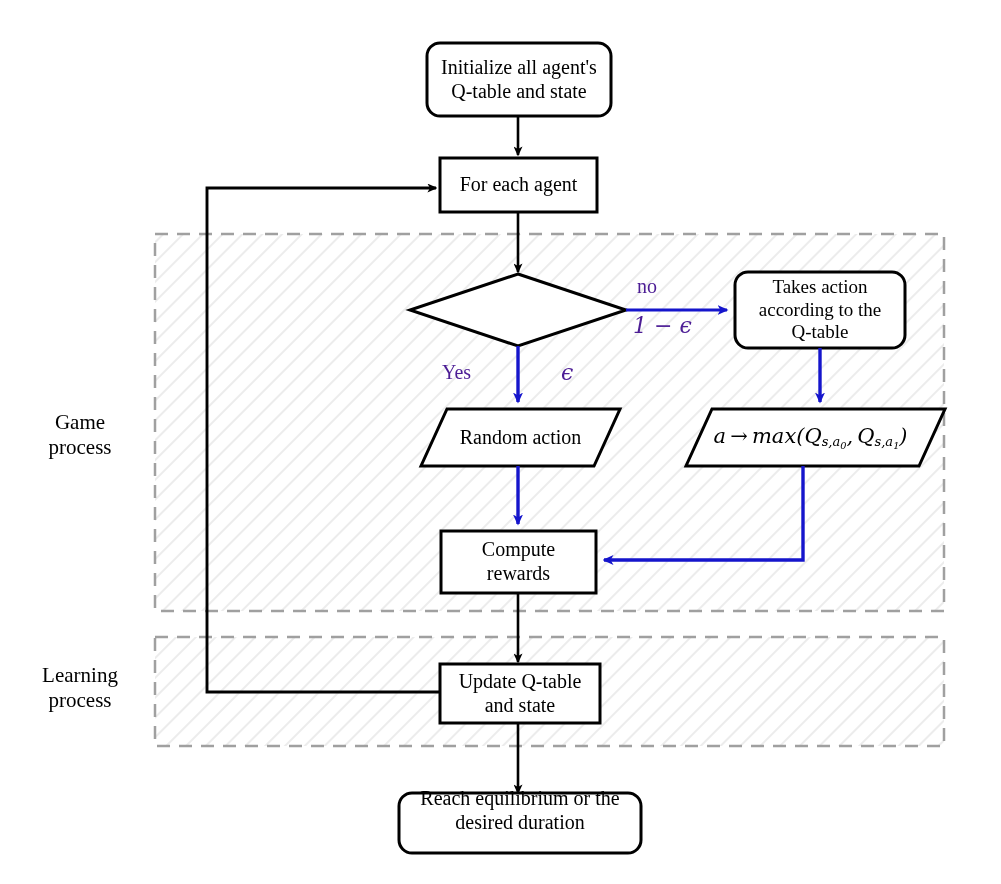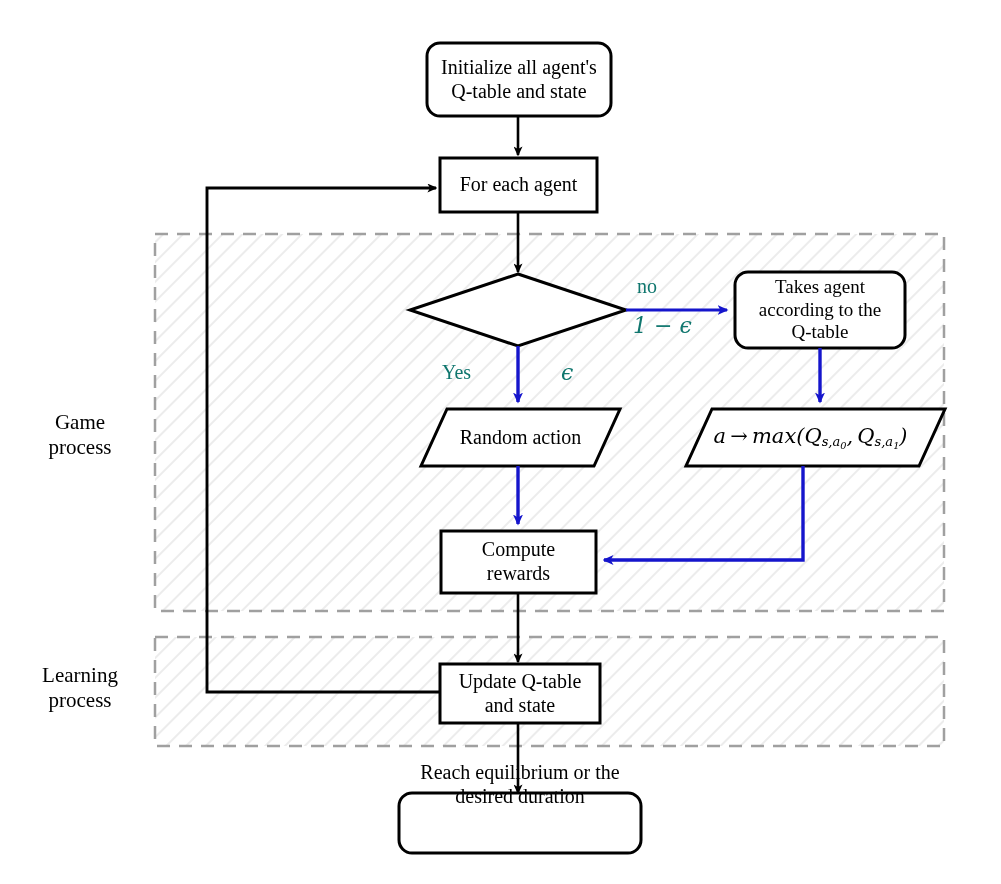--- a/index.html
+++ b/index.html
@@ -34,21 +34,21 @@
     align-items: center;
     justify-content: center;
     text-align: center;
     color: #000000;
     line-height: 1.18;
     white-space: pre-line;
     pointer-events: none;
   }
   .edge-label {
     position: absolute;
-    color: #0f766e;
+    color: #4c1d95;
     white-space: nowrap;
     pointer-events: none;
   }
   .region-label {
     position: absolute;
     color: #000000;
     text-align: center;
     line-height: 1.2;
     white-space: pre-line;
     pointer-events: none;
@@ -174,37 +174,37 @@
 
   <div class="region-label" style="left:14px; top:663px; width:132px; font-size:21px;text-align:center;">Learning
 process</div>
 
   <div class="node-label" style="left:440px; top:158px; width:157px; height:54px; font-size:20px;">For each agent</div>
 
   <div class="node-label" style="left:427px; top:43px; width:184px; height:73px; font-size:20px;">Initialize all agent's
 Q-table and state</div>
 
 
-  <div class="node-label" style="left:738px; top:272px; width:164px; height:76px; font-size:19px;">Takes agent
+  <div class="node-label" style="left:738px; top:272px; width:164px; height:76px; font-size:19px;">Takes action
 according to the
 Q-table</div>
 
   <div class="node-label" style="left:432px; top:409px; width:177px; height:57px; font-size:20px;text-align:right;">Random action</div>
 
   <div class="node-label math" style="left:690px; top:409px; width:241px; height:57px; font-size:21px;">
     <span>a → <span class="fn">max</span>(<span class="upright" style="font-style:italic">Q</span><sub>s,a<sub>0</sub></sub>, <span style="font-style:italic">Q</span><sub>s,a<sub>1</sub></sub>)</span>
   </div>
 
   <div class="node-label" style="left:440px; top:664px; width:160px; height:59px; font-size:20px;">Update Q-table
 and state</div>
 
   <div class="node-label" style="left:441px; top:531px; width:155px; height:62px; font-size:20px;">Compute
 rewards</div>
 
-  <div class="node-label" style="left:399px; top:755px; width:242px; height:60px; font-size:20px;">Reach equilibrium or the
+  <div class="node-label" style="left:399px; top:781px; width:242px; height:60px; font-size:20px;">Reach equilibrium or the
 desired duration</div>
 
   <div class="edge-label" style="left:637px; top:275px; font-size:20px;">no</div>
 
   <div class="edge-label math" style="left:633px; top:313px; font-size:22px;">1 − ϵ</div>
 
   <div class="edge-label" style="left:442px; top:361px; font-size:20px;">Yes</div>
 
   <div class="edge-label math" style="left:561px; top:360px; font-size:22px;">ϵ</div>
 

